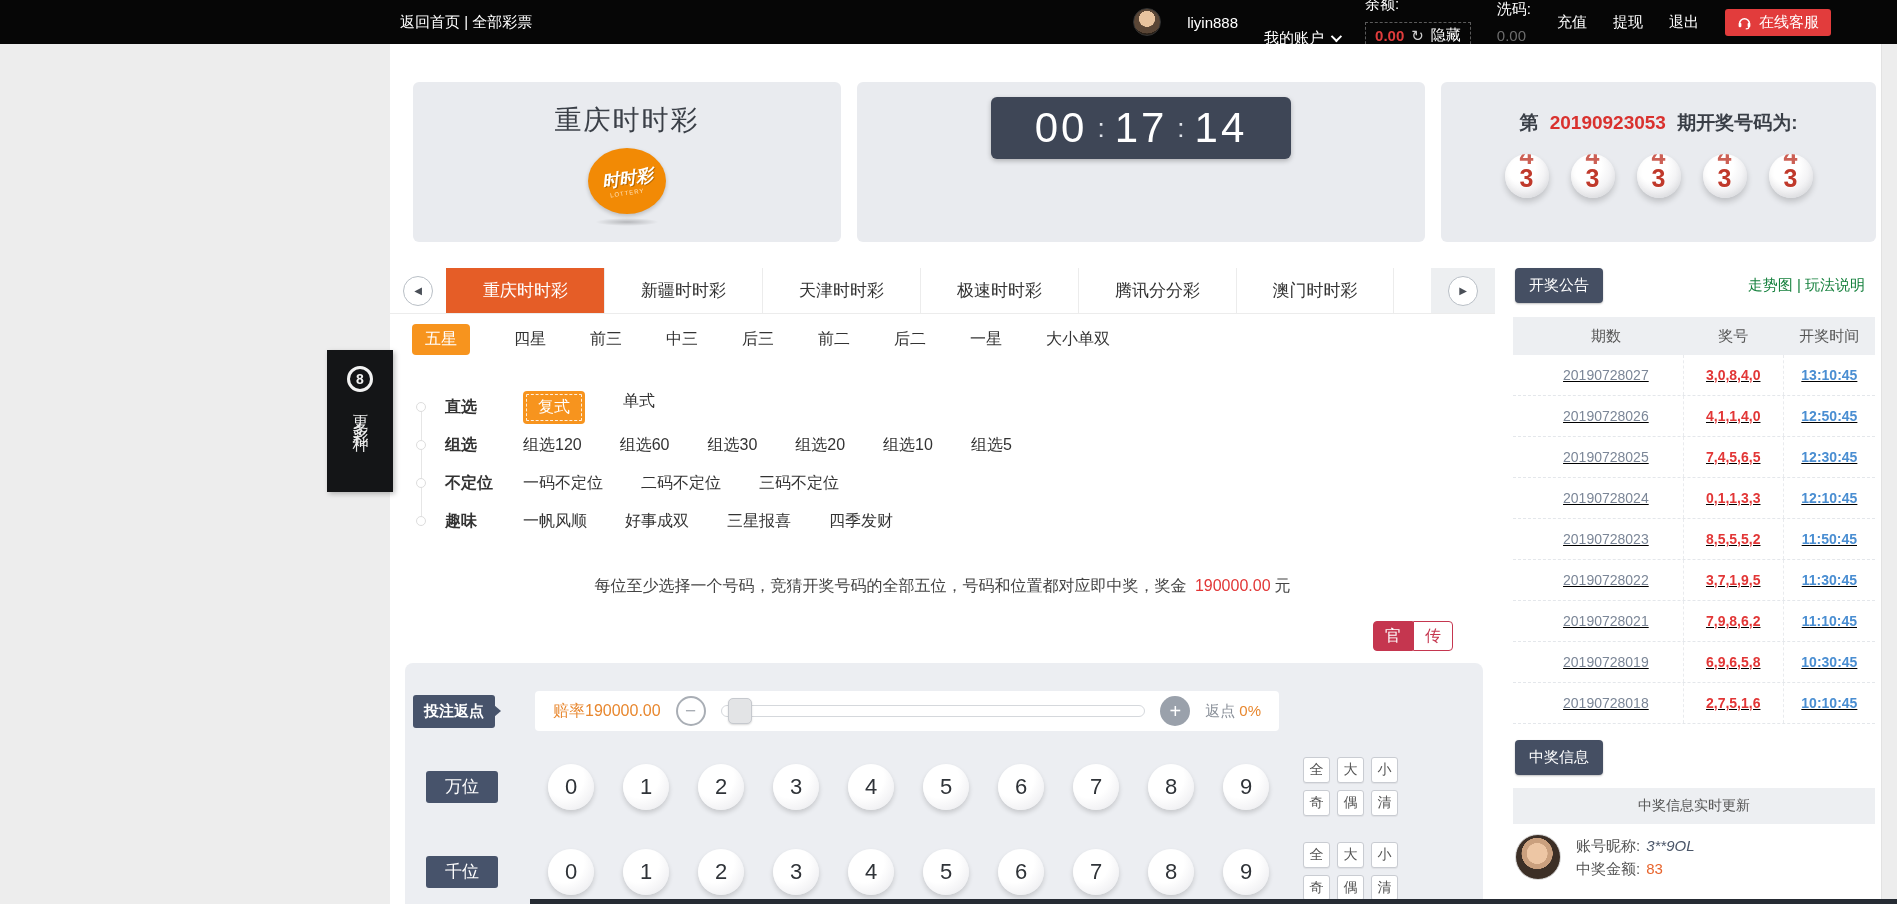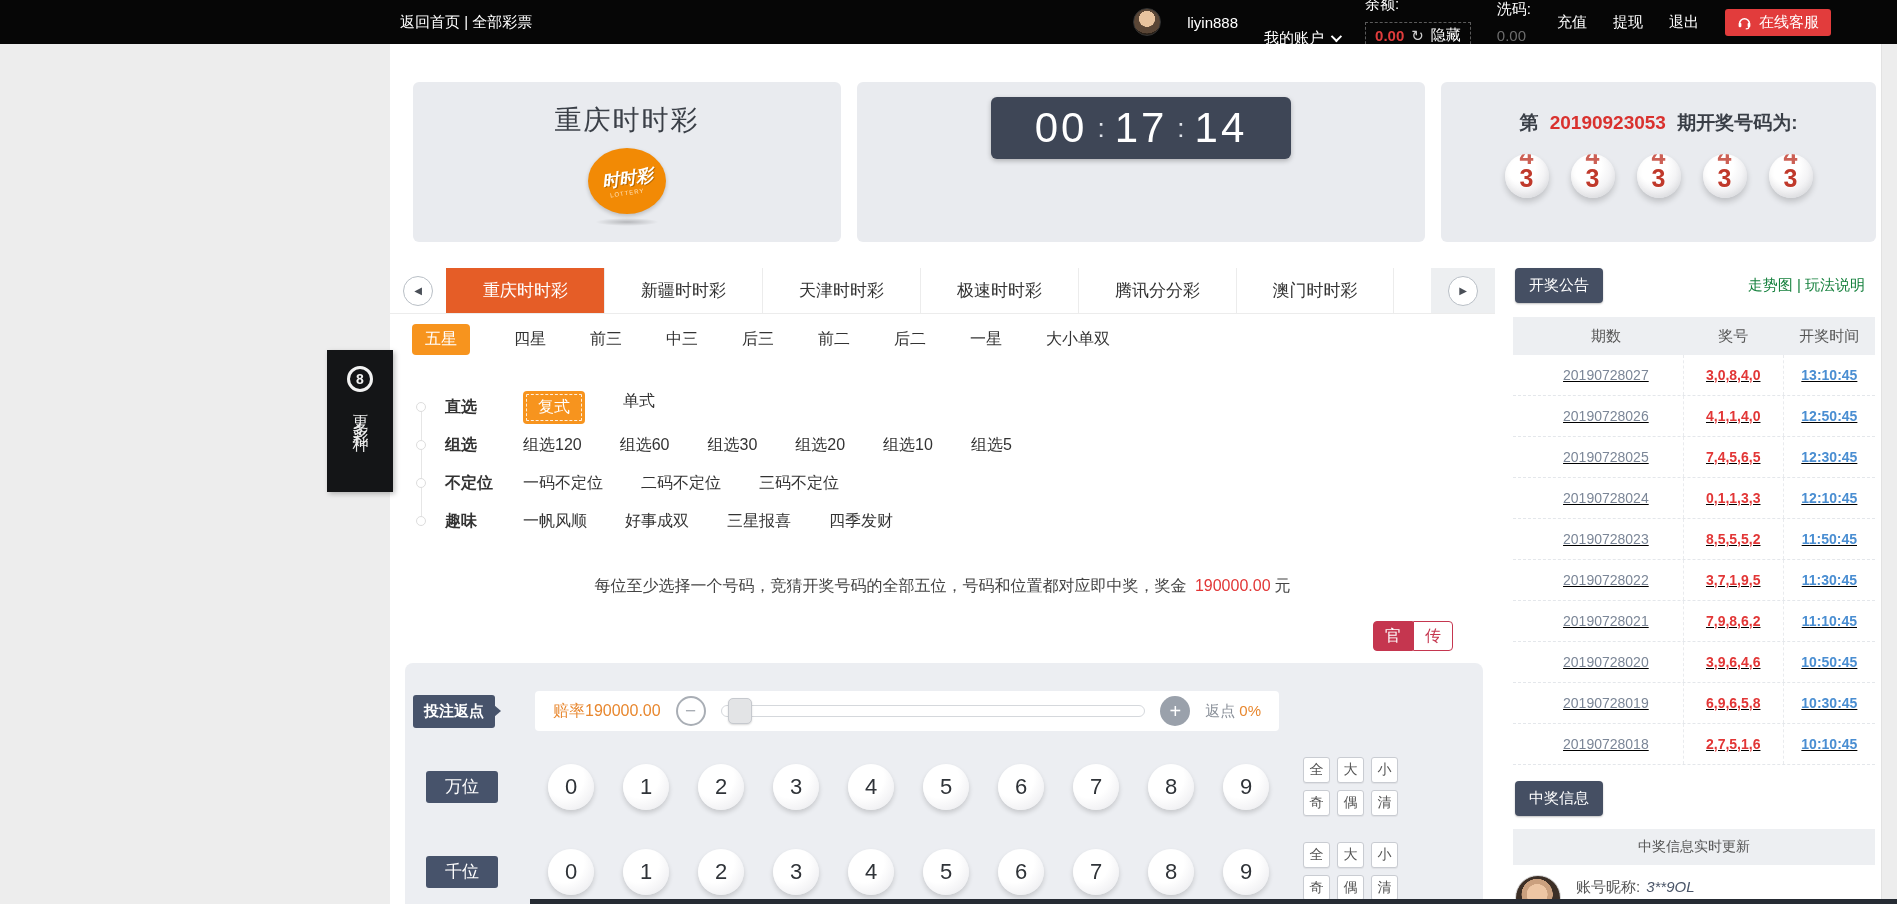--- a/index.html
+++ b/index.html
@@ -457,25 +457,20 @@
               <span class="col-issue">20190728022</span>
               <span class="col-nums">3,7,1,9,5</span>
               <span class="col-time">11:30:45</span>
             </div>
             <div class="sb-row">
               <span class="col-issue">20190728021</span>
               <span class="col-nums">7,9,8,6,2</span>
               <span class="col-time">11:10:45</span>
             </div>
             <div class="sb-row">
-              <span class="col-issue">20190728020</span>
-              <span class="col-nums">3,9,6,4,6</span>
-              <span class="col-time">10:50:45</span>
-            </div>
-            <div class="sb-row">
               <span class="col-issue">20190728019</span>
               <span class="col-nums">6,9,6,5,8</span>
               <span class="col-time">10:30:45</span>
             </div>
             <div class="sb-row">
               <span class="col-issue">20190728018</span>
               <span class="col-nums">2,7,5,1,6</span>
               <span class="col-time">10:10:45</span>
             </div>
           </div>

